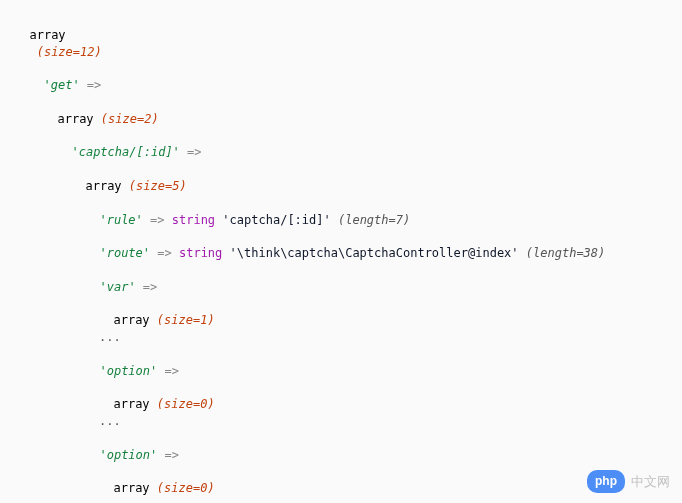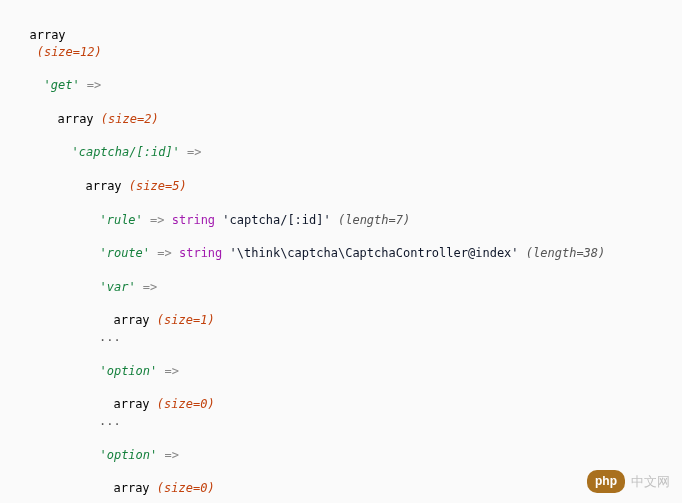--- a/index.html
+++ b/index.html
@@ -34,21 +34,21 @@
     .watermark {
       position: absolute;
       right: 12px;
       bottom: 10px;
       display: flex;
       align-items: center;
       gap: 6px;
       opacity: 0.9;
     }
     .watermark-badge {
-      background: #a16207;
+      background: #3b82f6;
       color: #fff;
       font-family: Arial, sans-serif;
       font-weight: bold;
       font-size: 12px;
       padding: 3px 8px;
       border-radius: 10px;
     }
     .watermark-text {
       color: #bbb;
       font-family: "Microsoft YaHei", Arial, sans-serif;

